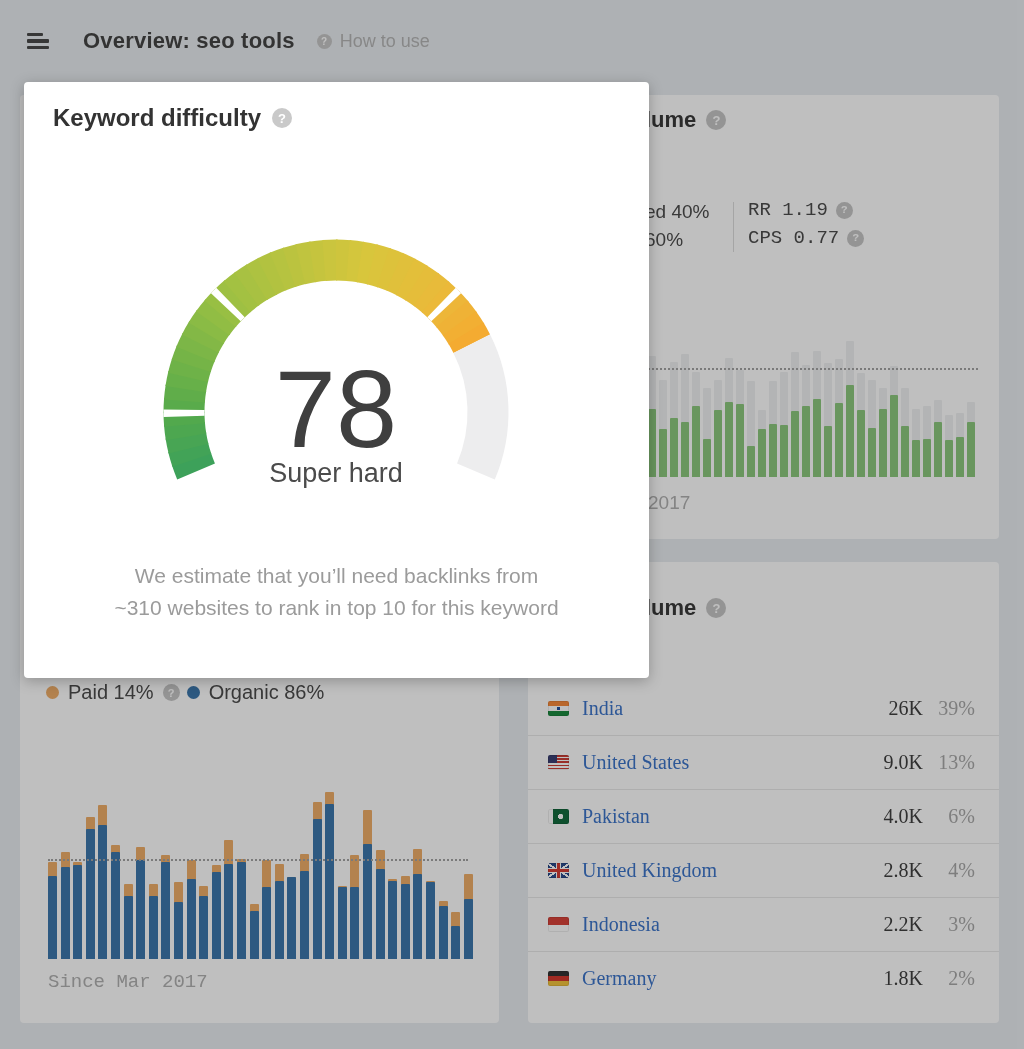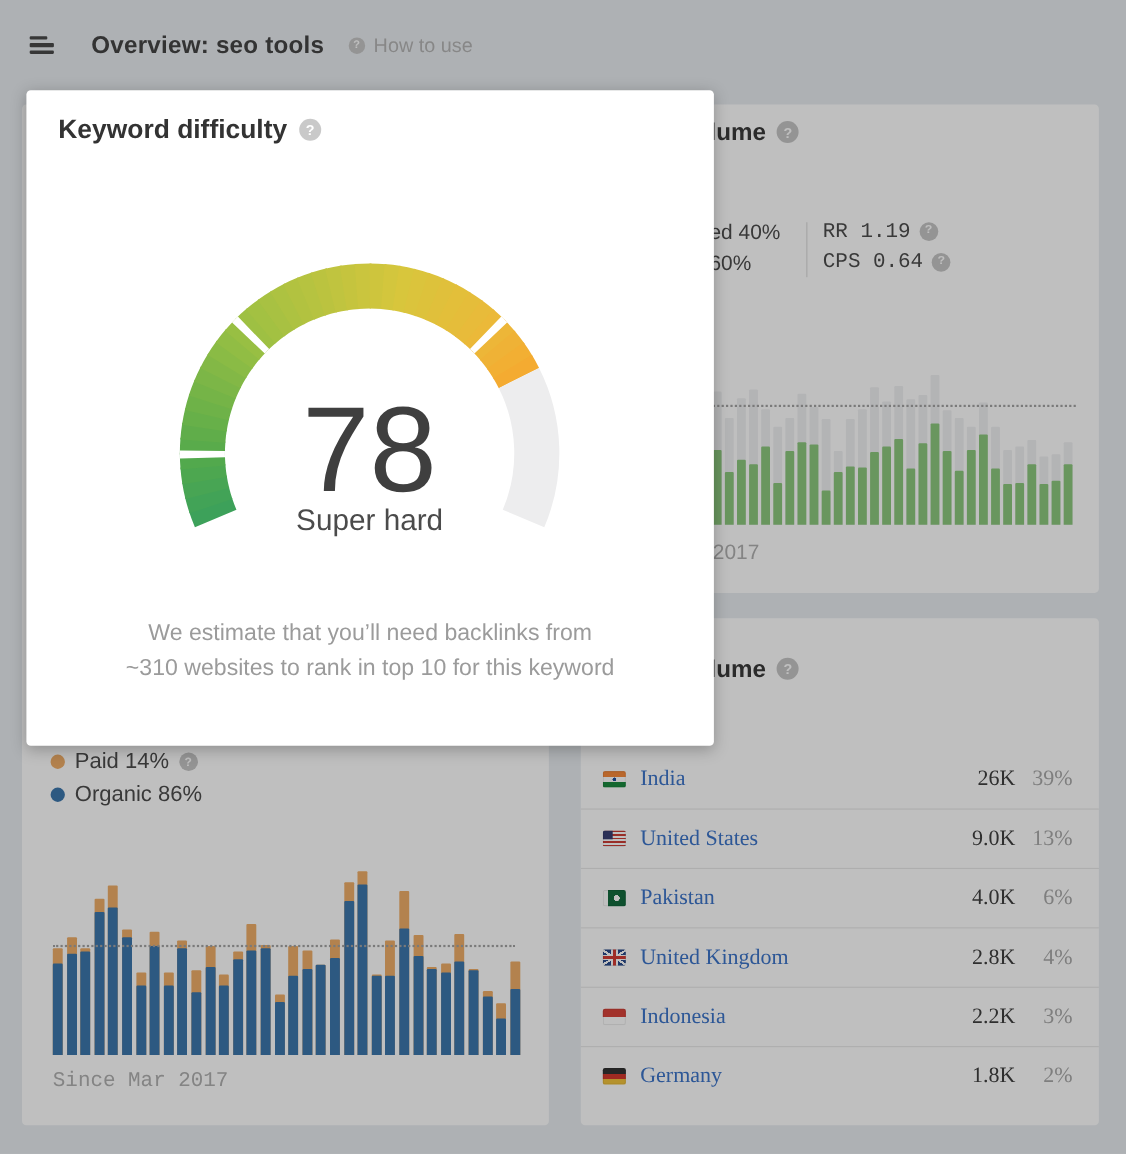--- a/index.html
+++ b/index.html
@@ -30,21 +30,21 @@
   
   .bars{position:absolute;}
   .bar{position:absolute;bottom:0;border-radius:1px 1px 0 0;}
   .dotline{position:absolute;height:0;border-top:2px dotted #a3a3a3;}
   .chart-caption{position:absolute;font-size:19px;color:#b0b0b0;}
   
   .stat-frag{position:absolute;font-size:19px;color:#4d4d4d;}
   .vdiv{position:absolute;width:1px;background:#dcdcdc;}
   .stat-row{position:absolute;display:flex;align-items:center;gap:8px;font-size:19px;color:#4d4d4d;font-family:Liberation Mono, monospace;}
   
-  .legend{position:absolute;display:flex;flex-direction:column;gap:7px;}
+  .legend{position:absolute;display:flex;flex-direction:row;gap:7px;}
   .lrow{display:flex;align-items:center;gap:9px;font-size:20px;color:#4d4d4d;}
   .ldot{width:13px;height:13px;border-radius:50%;flex:none;}
   
   .country-rows{position:absolute;left:0;right:0;}
   .crow{display:flex;align-items:center;height:54px;padding:0 24px 0 20px;box-sizing:border-box;}
   .crow + .crow{border-top:1px solid #e8e8e8;}
   .clink{margin-left:13px;font-size:20px;color:#3c74c9;text-decoration:none;cursor:pointer;flex:1 1 auto;}
   .cval{width:70px;text-align:right;font-size:20px;color:#3f3f3f;}
   .cpct{width:52px;text-align:right;font-size:20px;color:#a9a9a9;}
   .flag{width:21px;height:15px;border-radius:2px;display:inline-block;flex:none;
@@ -188,21 +188,21 @@
     <span class="help h20 dimicon">?</span>
   </div>
   <div class="stat-frag" style="left:117px;top:106px;">ed 40%</div>
   <div class="stat-frag" style="left:117px;top:134px;">60%</div>
   <div class="vdiv" style="left:205px;top:107px;height:50px;"></div>
   <div class="stat-row" style="left:220px;top:104px;">
     <span>RR 1.19</span>
     <span class="help h17 dimicon">?</span>
   </div>
   <div class="stat-row" style="left:220px;top:132px;">
-    <span>CPS 0.64</span>
+    <span>CPS 0.77</span>
     <span class="help h17 dimicon">?</span>
   </div>
   <div class="bars" style="left:120px;top:245px;width:330px;height:137px;">
       <div class="bar" style="left: 0px; width: 8px; height: 88%; background: rgb(239, 240, 242);"></div>
       <div class="bar" style="left: 0px; width: 8px; height: 50%; background: rgb(141, 200, 126);"></div>
       <div class="bar" style="left: 11px; width: 8px; height: 71%; background: rgb(239, 240, 242);"></div>
       <div class="bar" style="left: 11px; width: 8px; height: 35%; background: rgb(141, 200, 126);"></div>
       <div class="bar" style="left: 22px; width: 8px; height: 84%; background: rgb(239, 240, 242);"></div>
       <div class="bar" style="left: 22px; width: 8px; height: 43%; background: rgb(141, 200, 126);"></div>
       <div class="bar" style="left: 33px; width: 8px; height: 90%; background: rgb(239, 240, 242);"></div>

